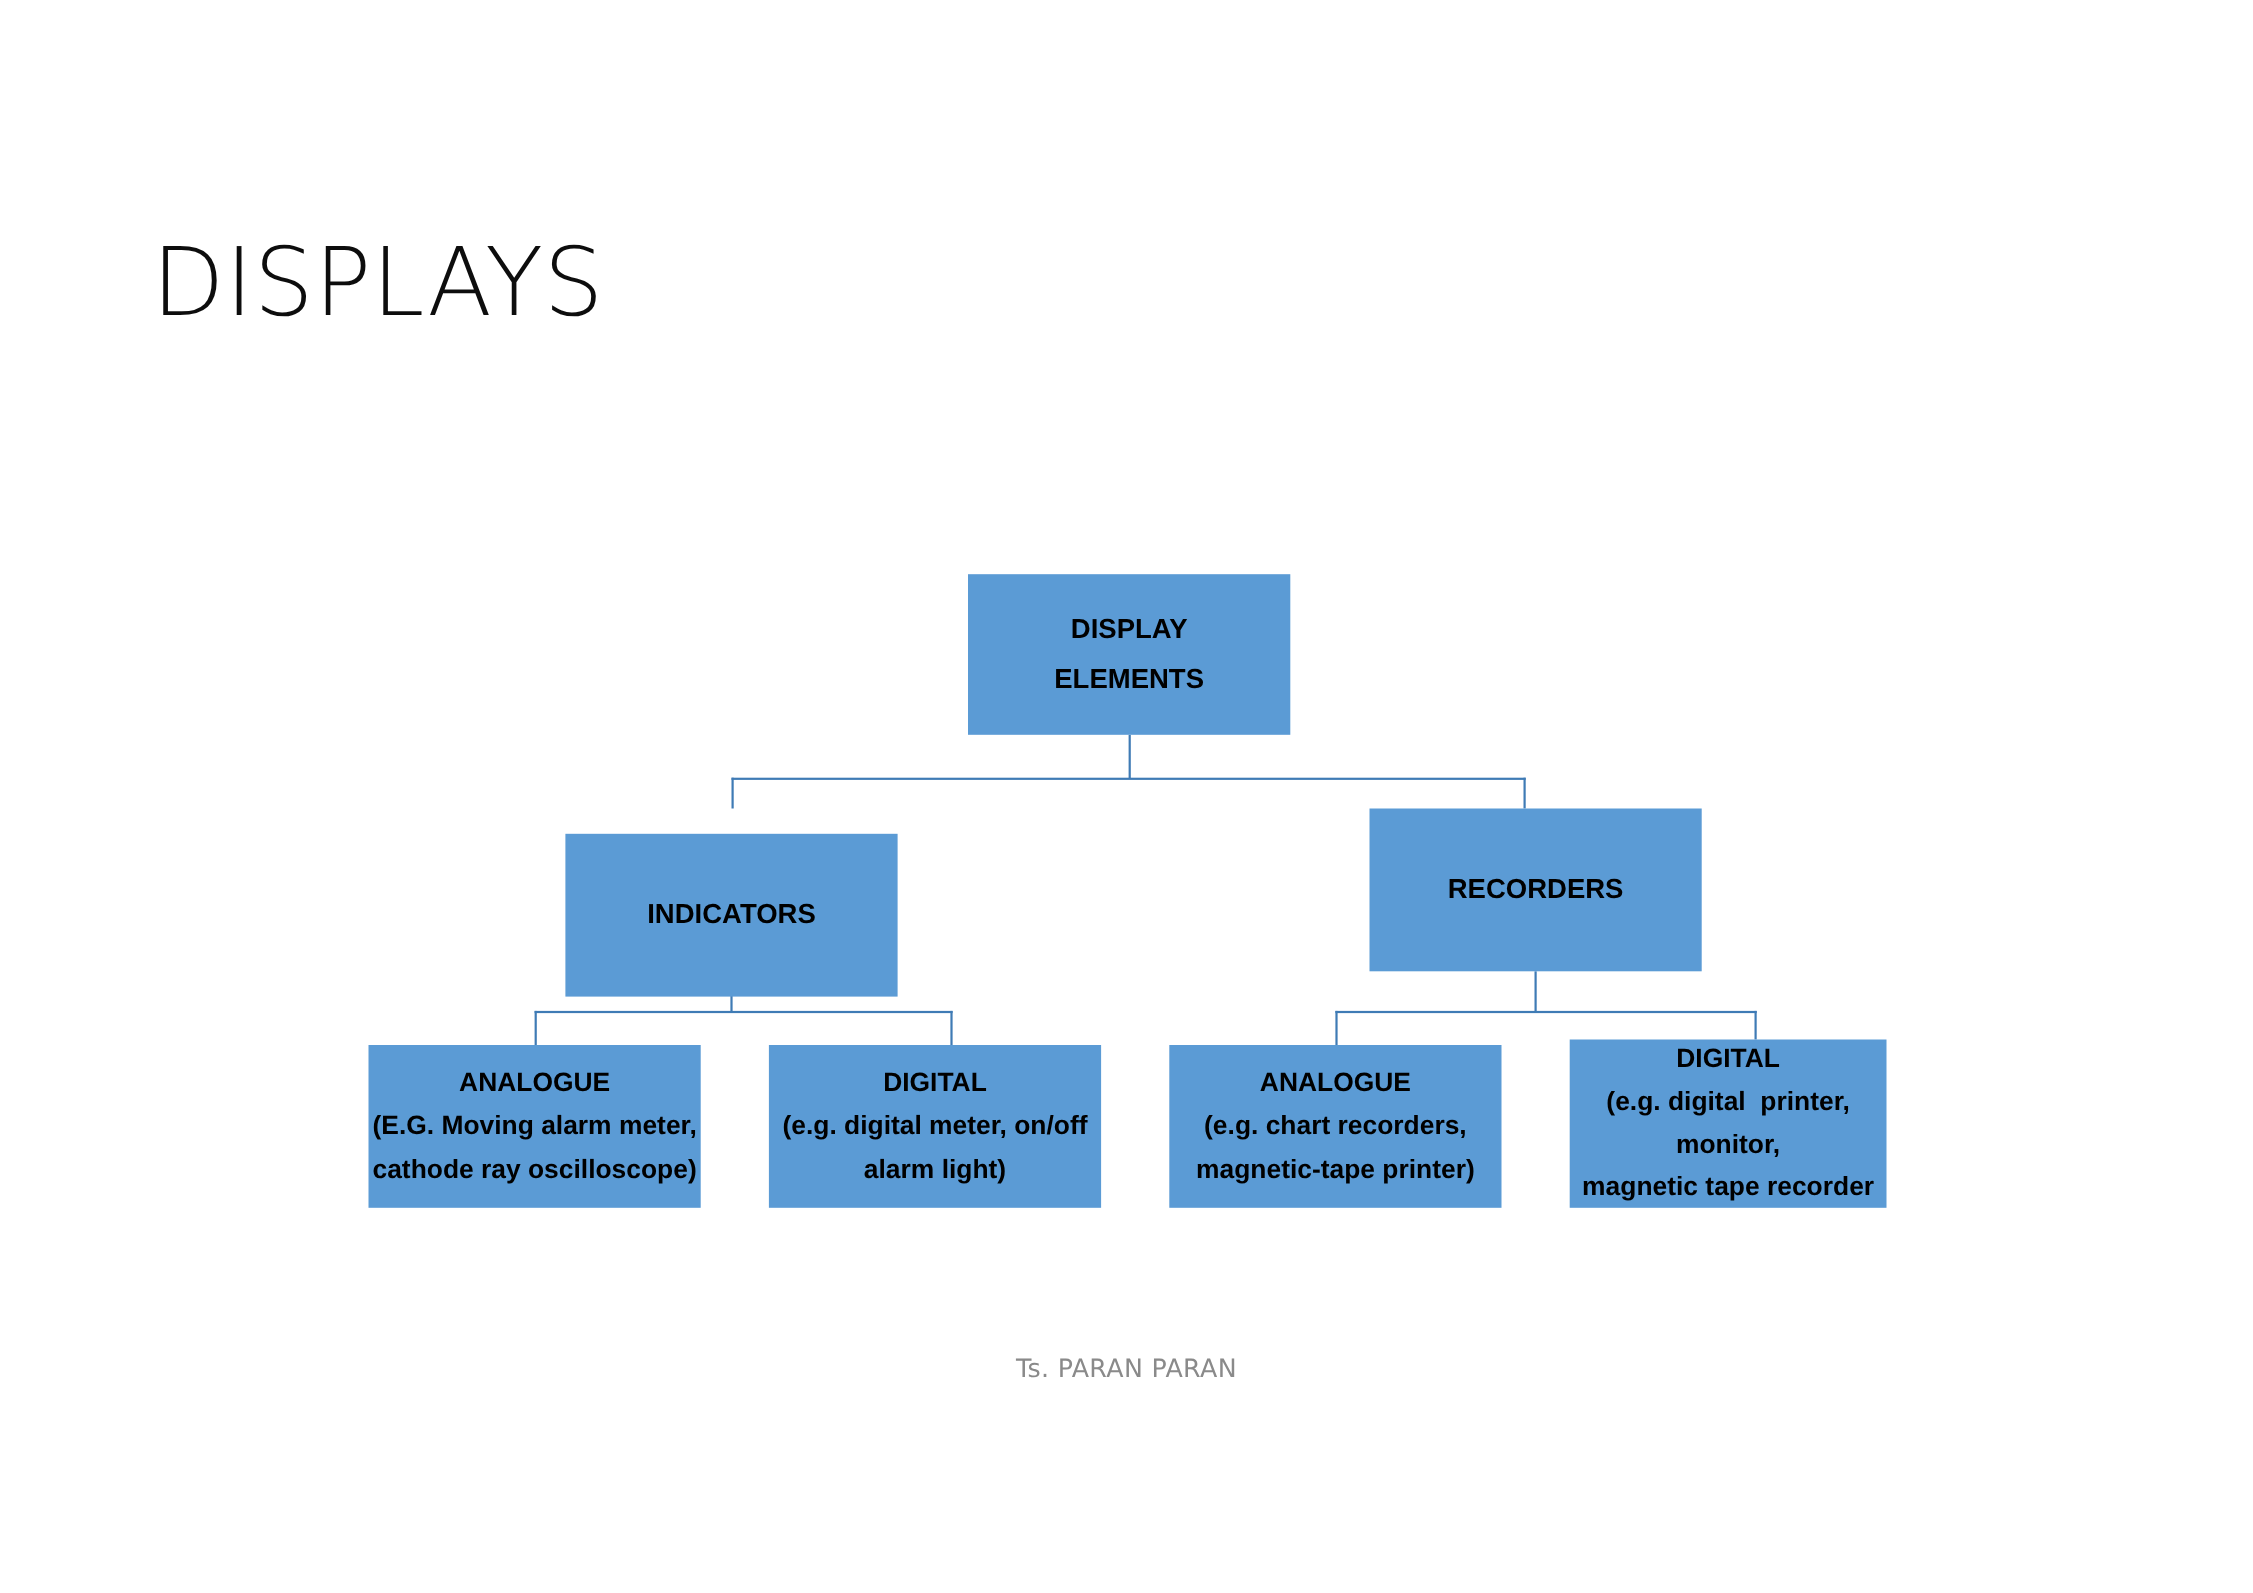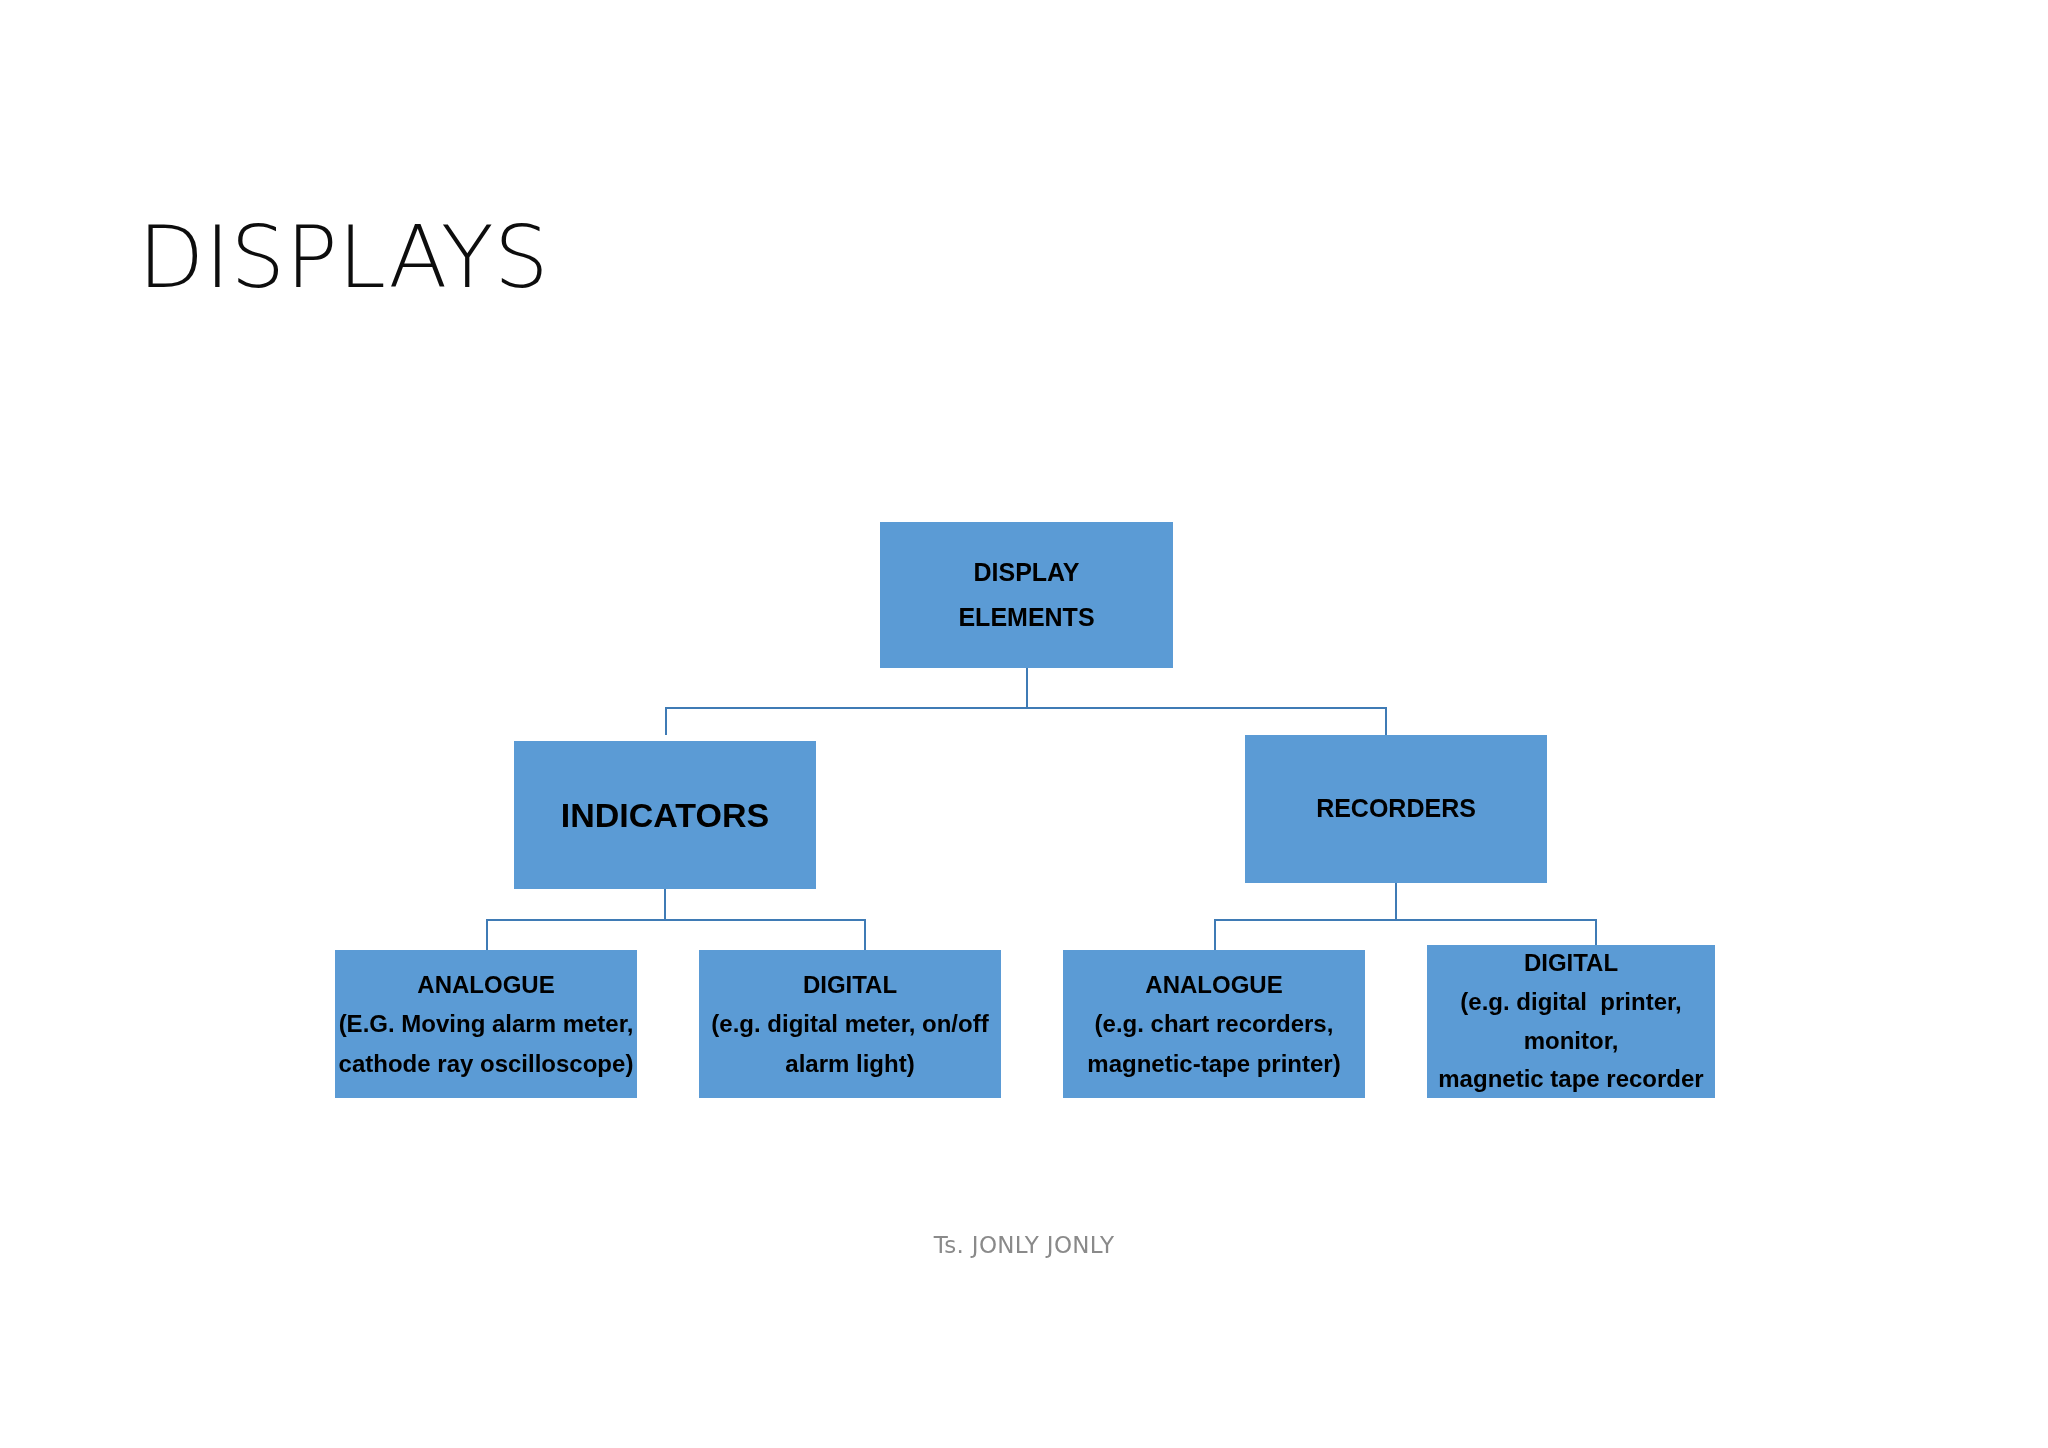--- a/index.html
+++ b/index.html
@@ -61,21 +61,21 @@
     z-index: 2;
     font-weight: bold;
   }
   .node .line {
     display: block;
     white-space: pre;
   }
 
   
   #node-root      { left: 880px;  top: 522px;  width: 293px; height: 146px; font-size: 25px; line-height: 1.82; }
-  #node-indicators{ left: 514px;  top: 741px;  width: 302px; height: 148px; font-size: 34px; line-height: 1.5; }
+  #node-indicators{ left: 514px;  top: 758px;  width: 302px; height: 148px; font-size: 25px; line-height: 1.5; }
   #node-recorders { left: 1245px; top: 735px;  width: 302px; height: 148px; font-size: 25px; line-height: 1.5; }
 
   #node-ind-analogue { left: 335px;  top: 950px;  width: 302px; height: 148px; font-size: 24px; line-height: 1.64; }
   #node-ind-digital  { left: 699px;  top: 950px;  width: 302px; height: 148px; font-size: 24px; line-height: 1.64; }
   #node-rec-analogue { left: 1063px; top: 950px;  width: 302px; height: 148px; font-size: 24px; line-height: 1.64; }
   #node-rec-digital  { left: 1427px; top: 945px;  width: 288px; height: 153px; font-size: 24px; line-height: 1.62; }
 
   
   .conn {
     position: absolute;
@@ -156,15 +156,15 @@
     <span class="line">magnetic-tape printer)</span>
   </div>
 
   <div class="node" id="node-rec-digital">
     <span class="line">DIGITAL</span>
     <span class="line">(e.g. digital  printer,</span>
     <span class="line">monitor,</span>
     <span class="line">magnetic tape recorder</span>
   </div>
 
-  <div id="footer-note">Ts. JONLY JONLY</div>
+  <div id="footer-note">Ts. PARAN PARAN</div>
 
 </div>
 
 </body></html>

